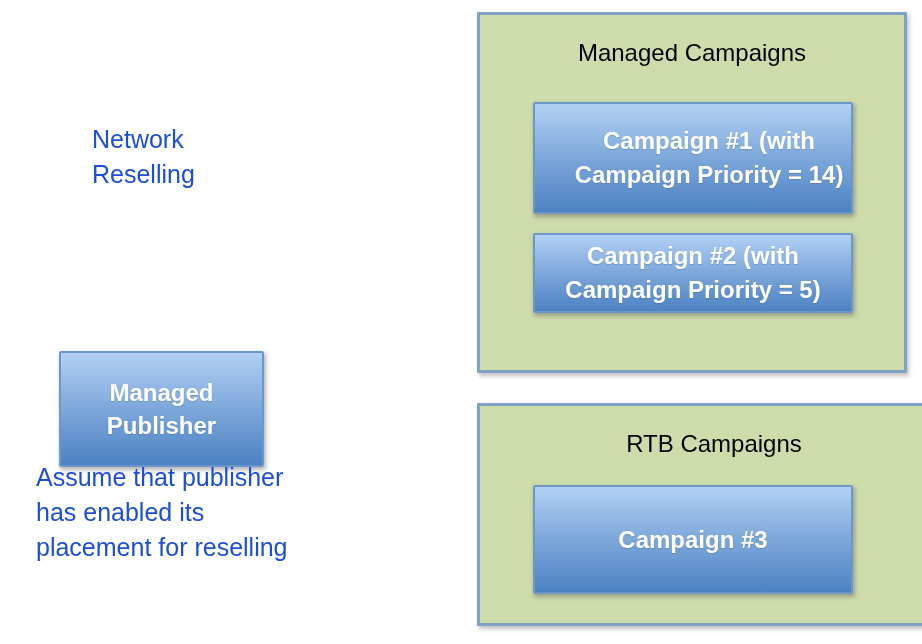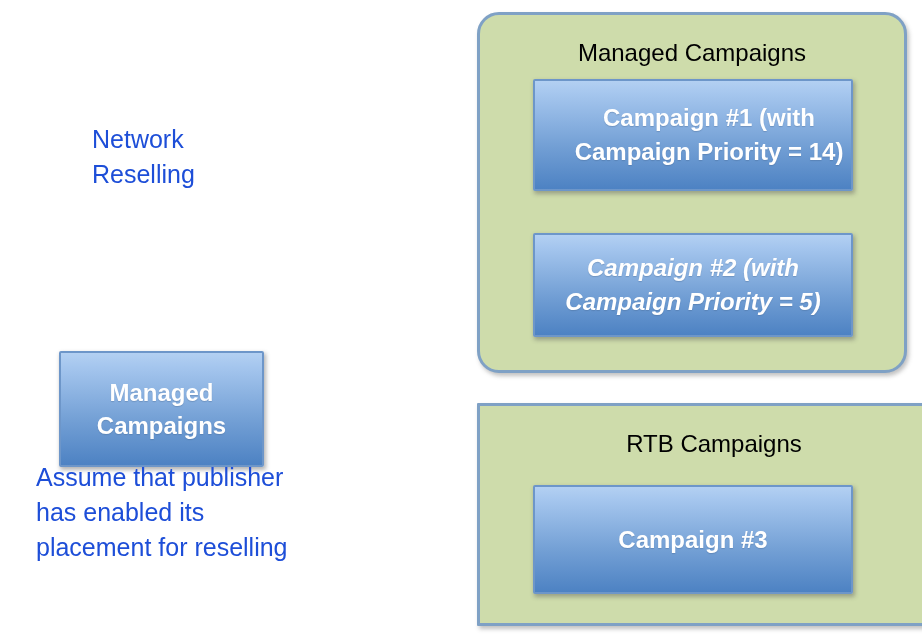--- a/index.html
+++ b/index.html
@@ -47,53 +47,53 @@
   .publisher-box { left: 59px; top: 307px; width: 205px; height: 116px; line-height: 33px; margin-top: 44px; }
 
   .panel {
     position: absolute;
     background: #cedcab;
     border: 3px solid #7fa1c5;
     border-radius: 1px;
     box-shadow: 2px 3px 4px rgba(100,100,100,0.4);
     box-sizing: border-box;
   }
-  .panel-managed { left: 477px; top: 12px;  width: 430px; height: 361px; border-radius: 22px; }
+  .panel-managed { left: 477px; top: 12px;  width: 430px; height: 361px; }
   .panel-rtb     { left: 477px; top: 403px; width: 474px; height: 223px; }
 
   .panel-title {
     position: absolute;
     left: 0;
     width: 100%;
     text-align: center;
     color: #000000;
     font-size: 24px;
     font-weight: 400;
     white-space: nowrap;
   }
   .panel-managed .panel-title { top: 24px; }
   .panel-rtb .panel-title     { top: 24px; }
 
-  .campaign1 { left: 53px; top: 64px;  width: 320px; height: 112px; padding-left: 32px; }
-  .campaign2 { left: 53px; top: 218px; width: 320px; height: 104px; font-style: italic; }
+  .campaign1 { left: 53px; top: 87px;  width: 320px; height: 112px; padding-left: 32px; }
+  .campaign2 { left: 53px; top: 218px; width: 320px; height: 80px; }
   .campaign3 { left: 53px; top: 79px;  width: 320px; height: 109px; align-items: center; }
 </style>
 </head>
 <body>
 
 <div class="canvas">
 
   <div class="note note-network">
     <div>Network</div>
     <div>Reselling</div>
   </div>
 
   <div class="blue-box publisher-box">
     <div>Managed</div>
-    <div>Campaigns</div>
+    <div>Publisher</div>
   </div>
 
   <div class="note note-assume">
     <div>Assume that publisher</div>
     <div>has enabled its</div>
     <div>placement for reselling</div>
   </div>
 
   <div class="panel panel-managed">
     <div class="panel-title">Managed Campaigns</div>

